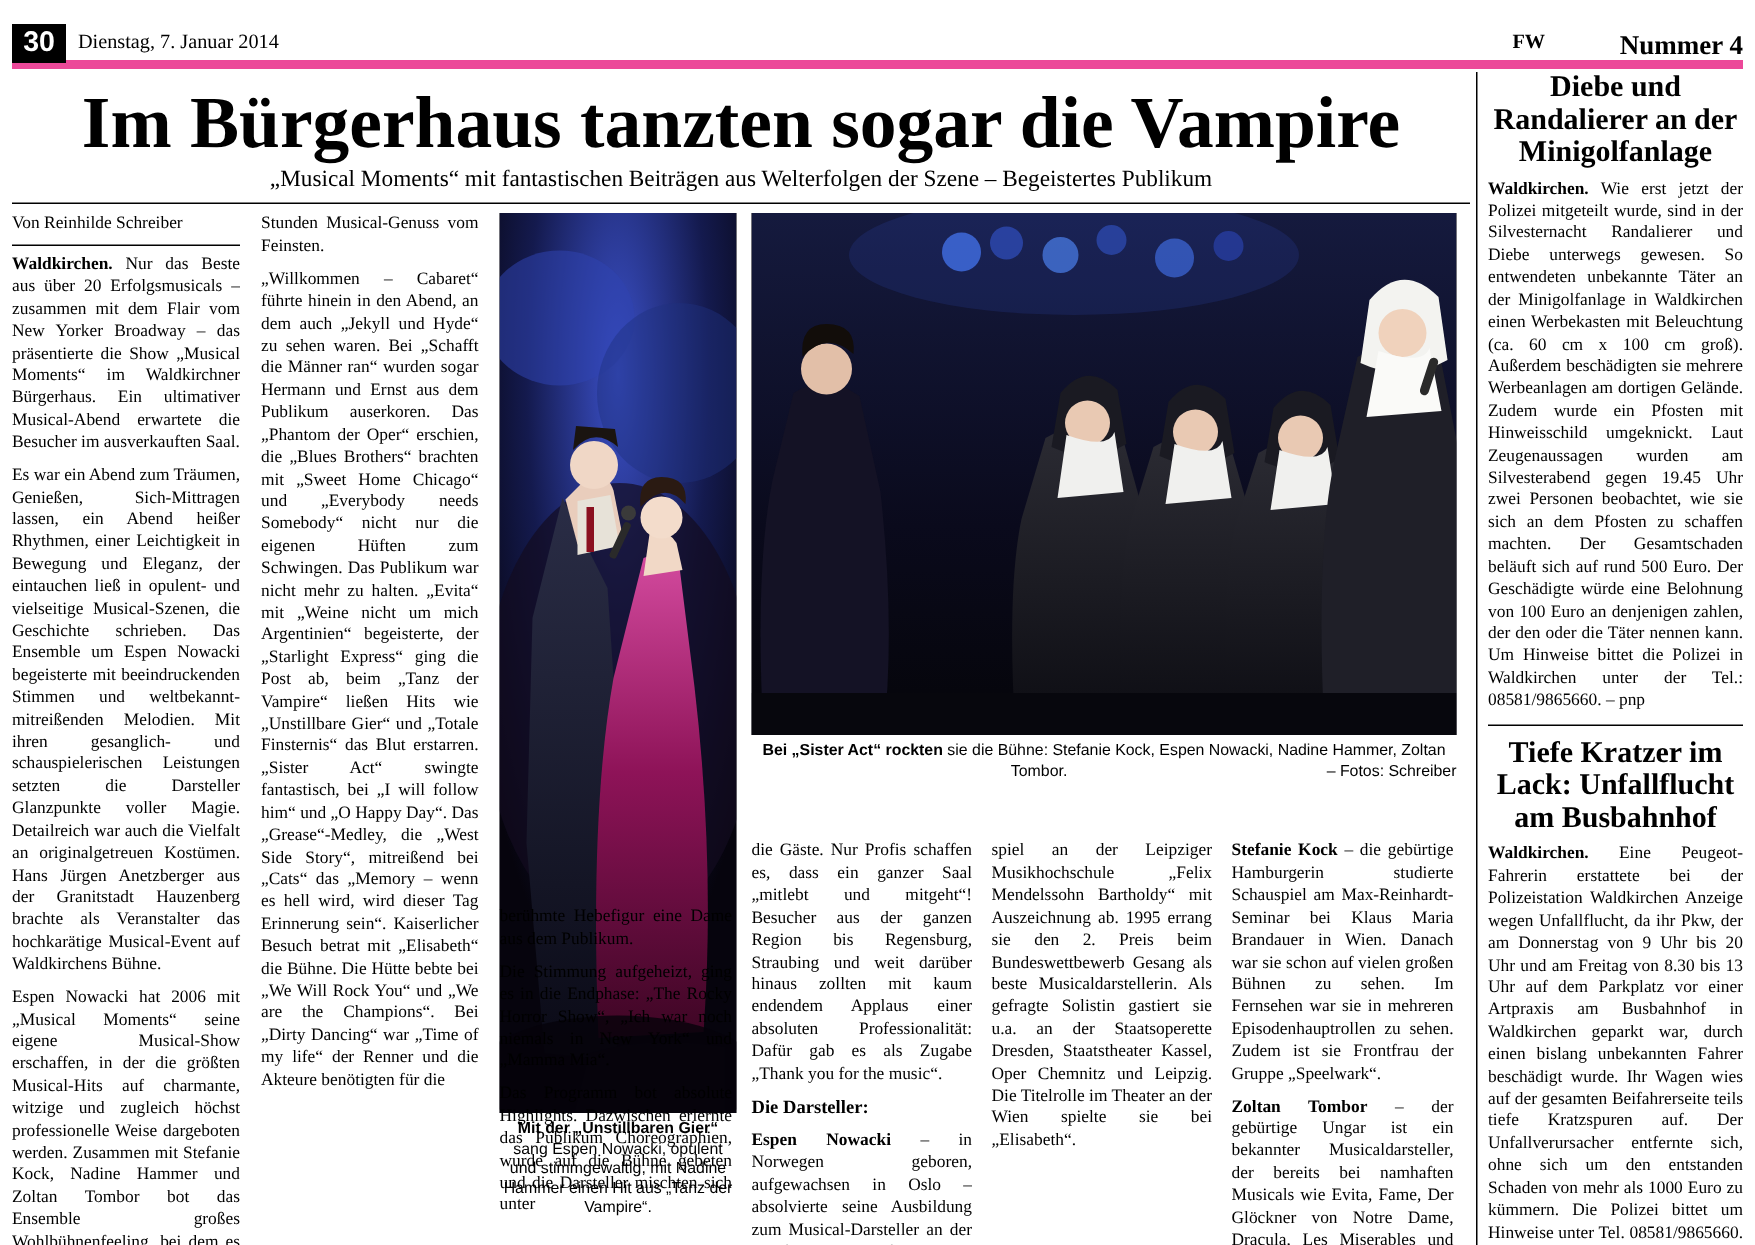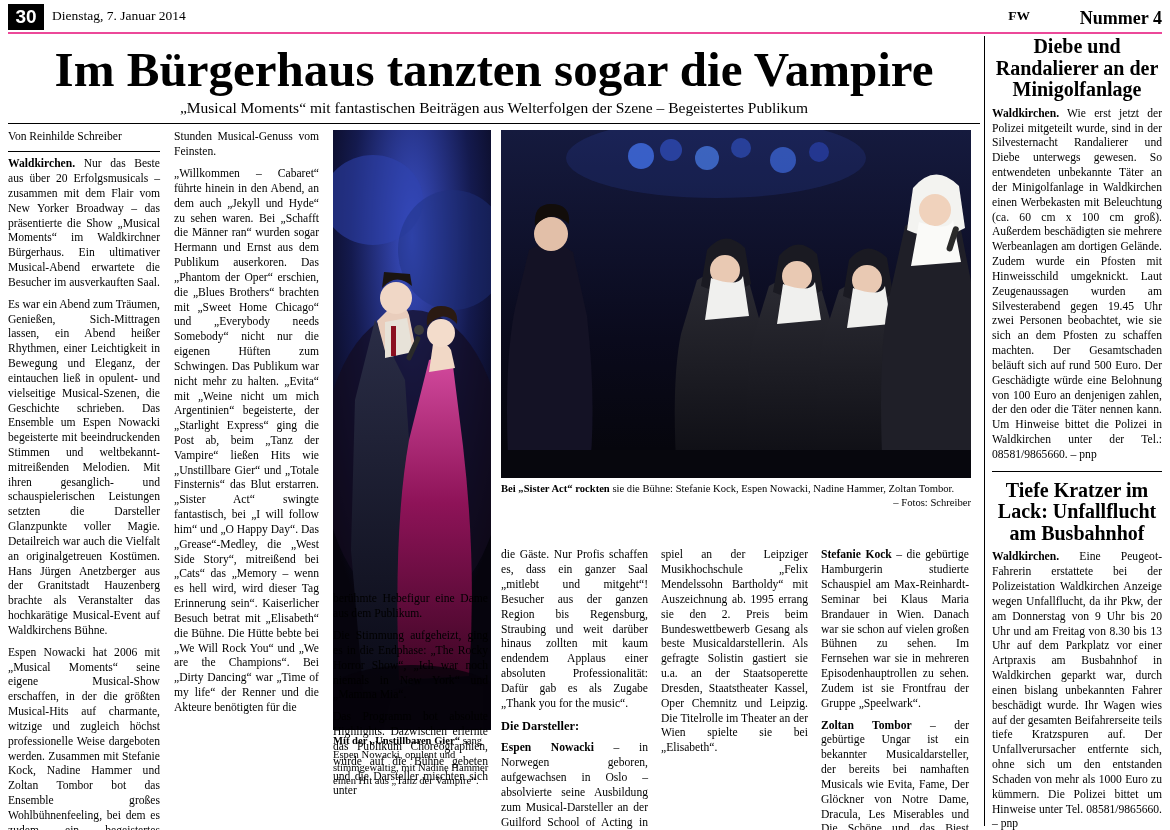--- a/index.html
+++ b/index.html
@@ -10,22 +10,22 @@
     font-family: "Liberation Serif", serif;
     color: #000;
     overflow: hidden;
   }
   .page { position: relative; width: 1170px; height: 830px; padding: 0; }
 
   
   .masthead {
     position: relative;
     height: 30px;
-    border-bottom: 2px solid #ec4899;
-    margin: 4px 8px 0 8px;
+    border-bottom: 6px solid #ec4899;
+    margin: 16px 8px 0 8px;
   }
   .pagenum {
     position: absolute; left: 0; top: 0;
     width: 36px; height: 26px;
     background: #000; color: #fff;
     font-family: "Liberation Sans", sans-serif;
     font-weight: bold; font-size: 19px;
     display: flex; align-items: center; justify-content: center;
   }
   .mh-date {
@@ -109,22 +109,22 @@
     overflow: hidden;
     background: #06040d;
   }
   #photo-left { left: 325px; top: 0px; width: 158px; height: 600px; }
   #photo-right { left: 493px; top: 0px; width: 470px; height: 348px; }
 
   .cap {
     position: absolute;
     font-size: 10.6px;
     line-height: 1.25;
-    font-family: Liberation Serif, serif;
-    text-align: left;
+    font-family: Liberation Sans, sans-serif;
+    text-align: center;
   }
   #cap-left { left: 325px; top: 604px; width: 158px; }
   #cap-right { left: 493px; top: 352px; width: 470px; }
   .cap b { font-weight: bold; }
 
   
   .sub-b { font-weight: bold; font-size: 12.4px; margin: 2px 0 7px 0; }
   .name-b { font-weight: bold; }
 
   

